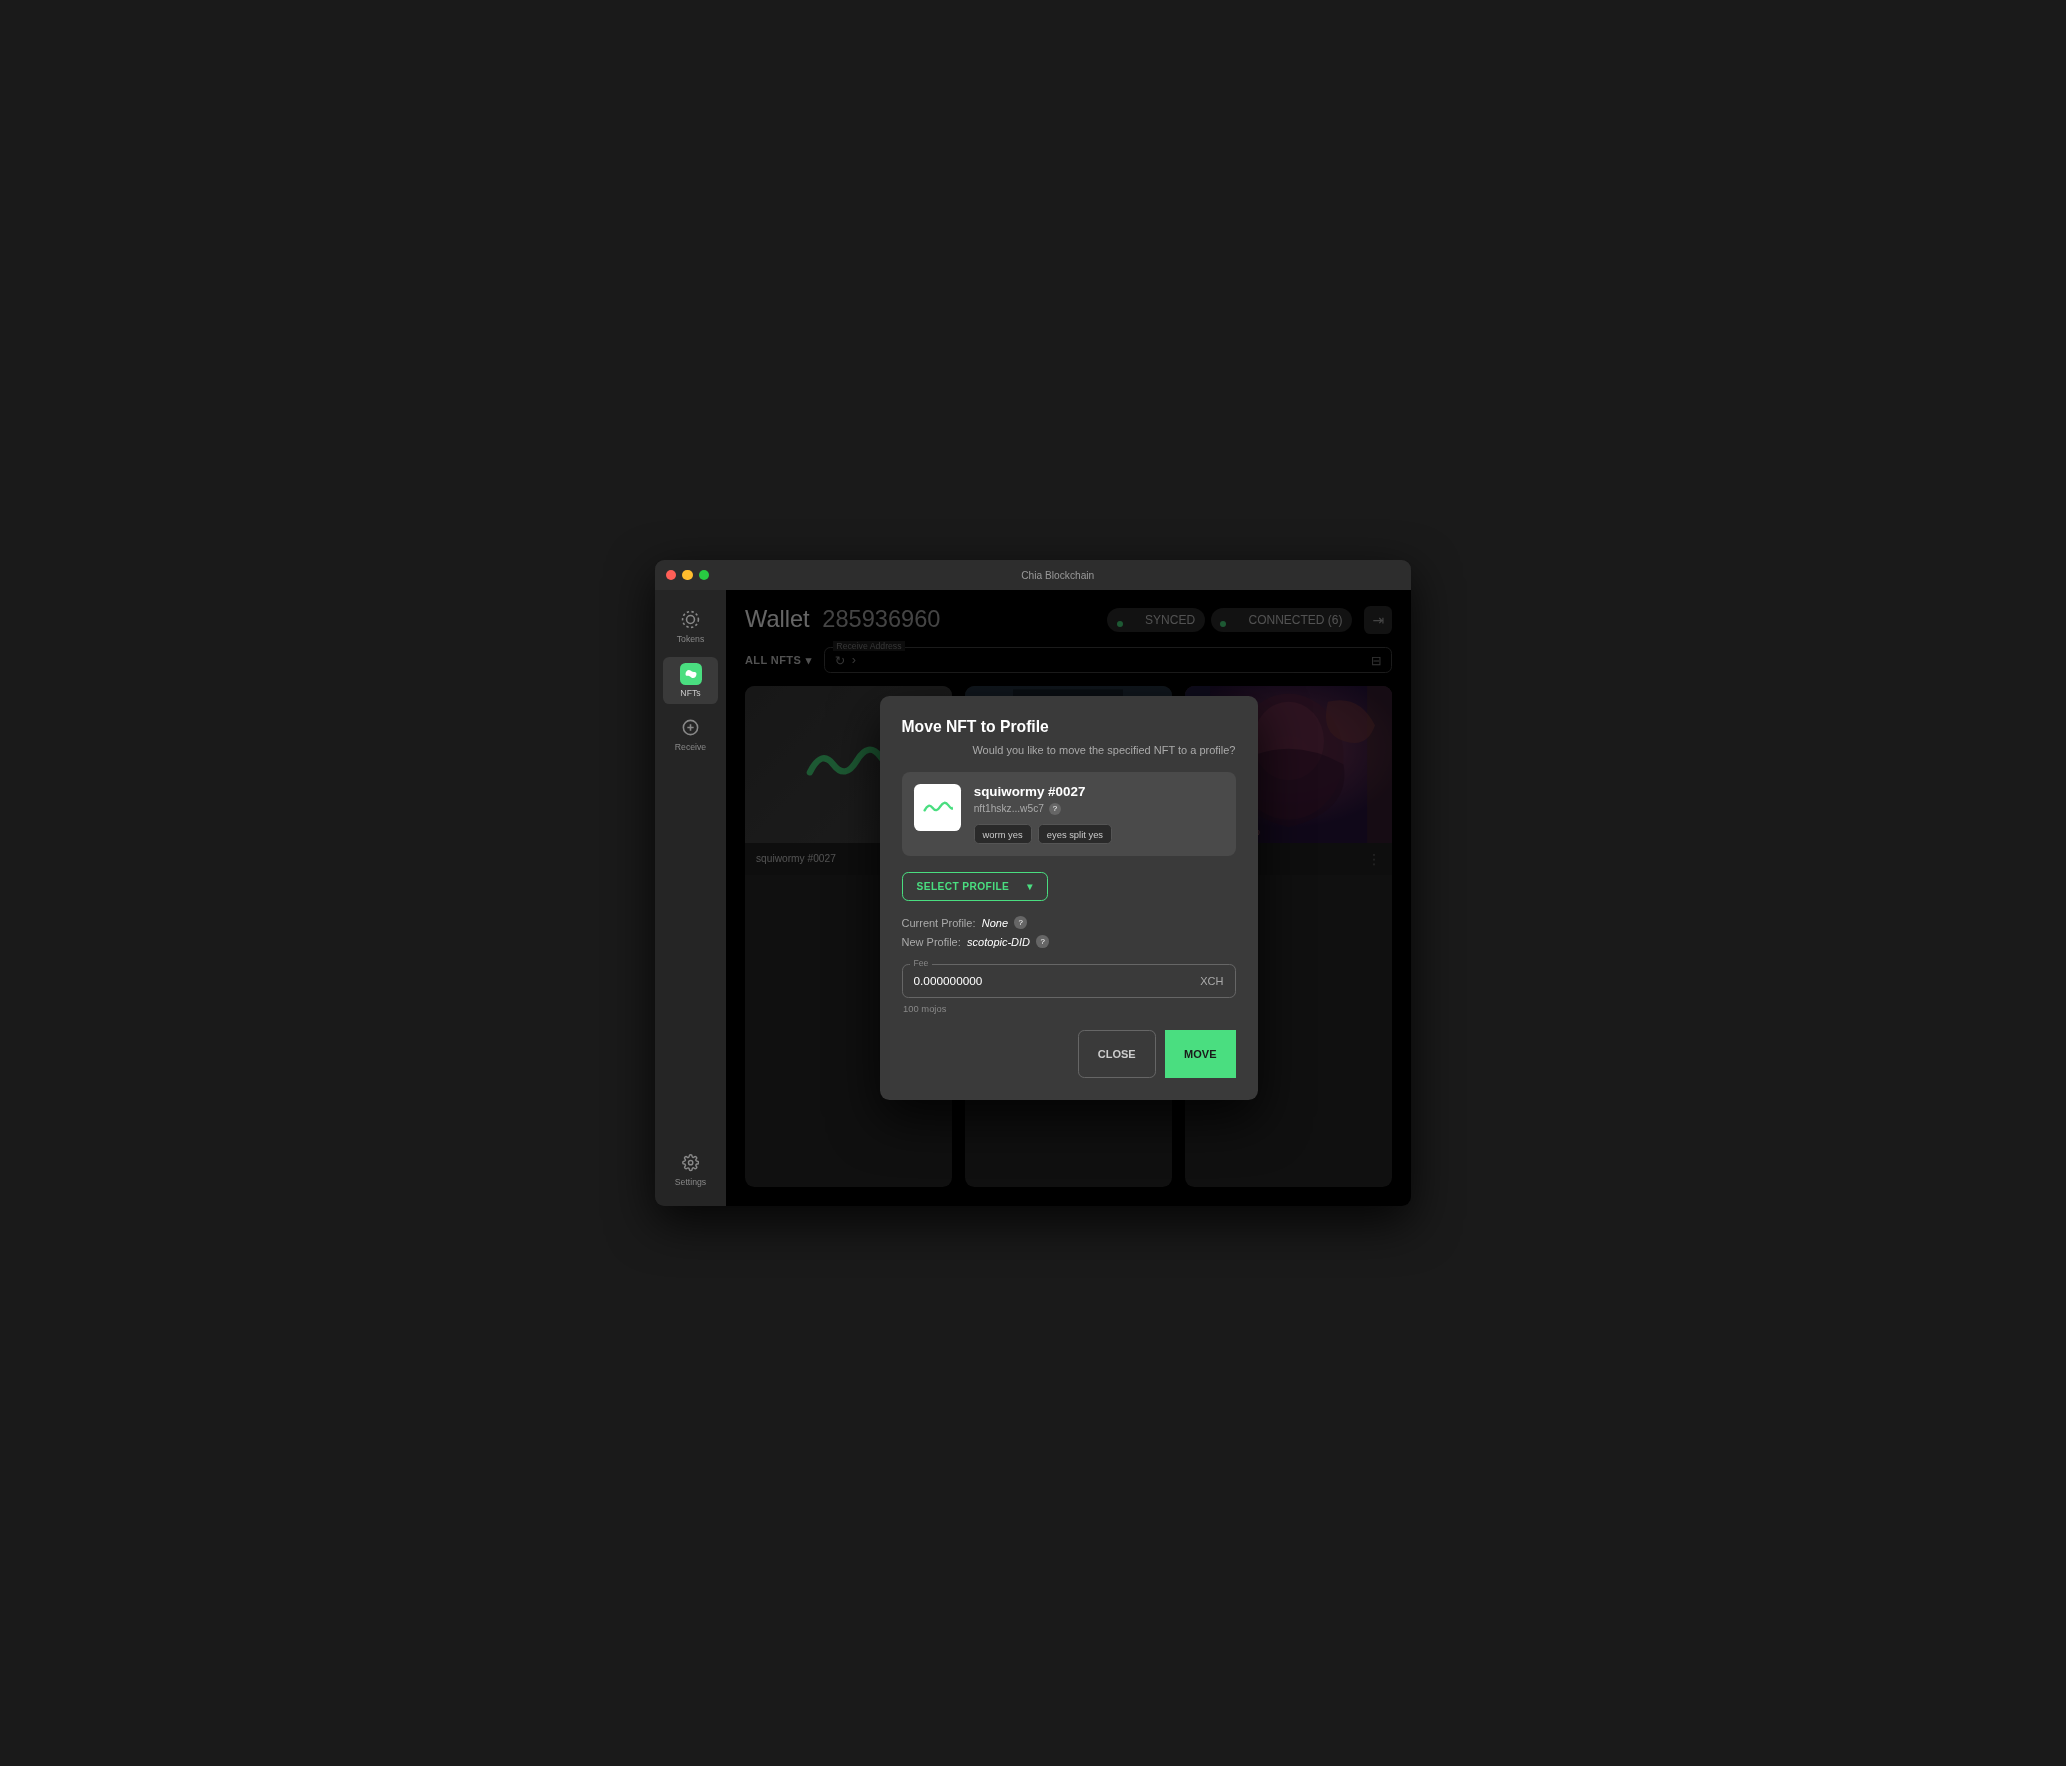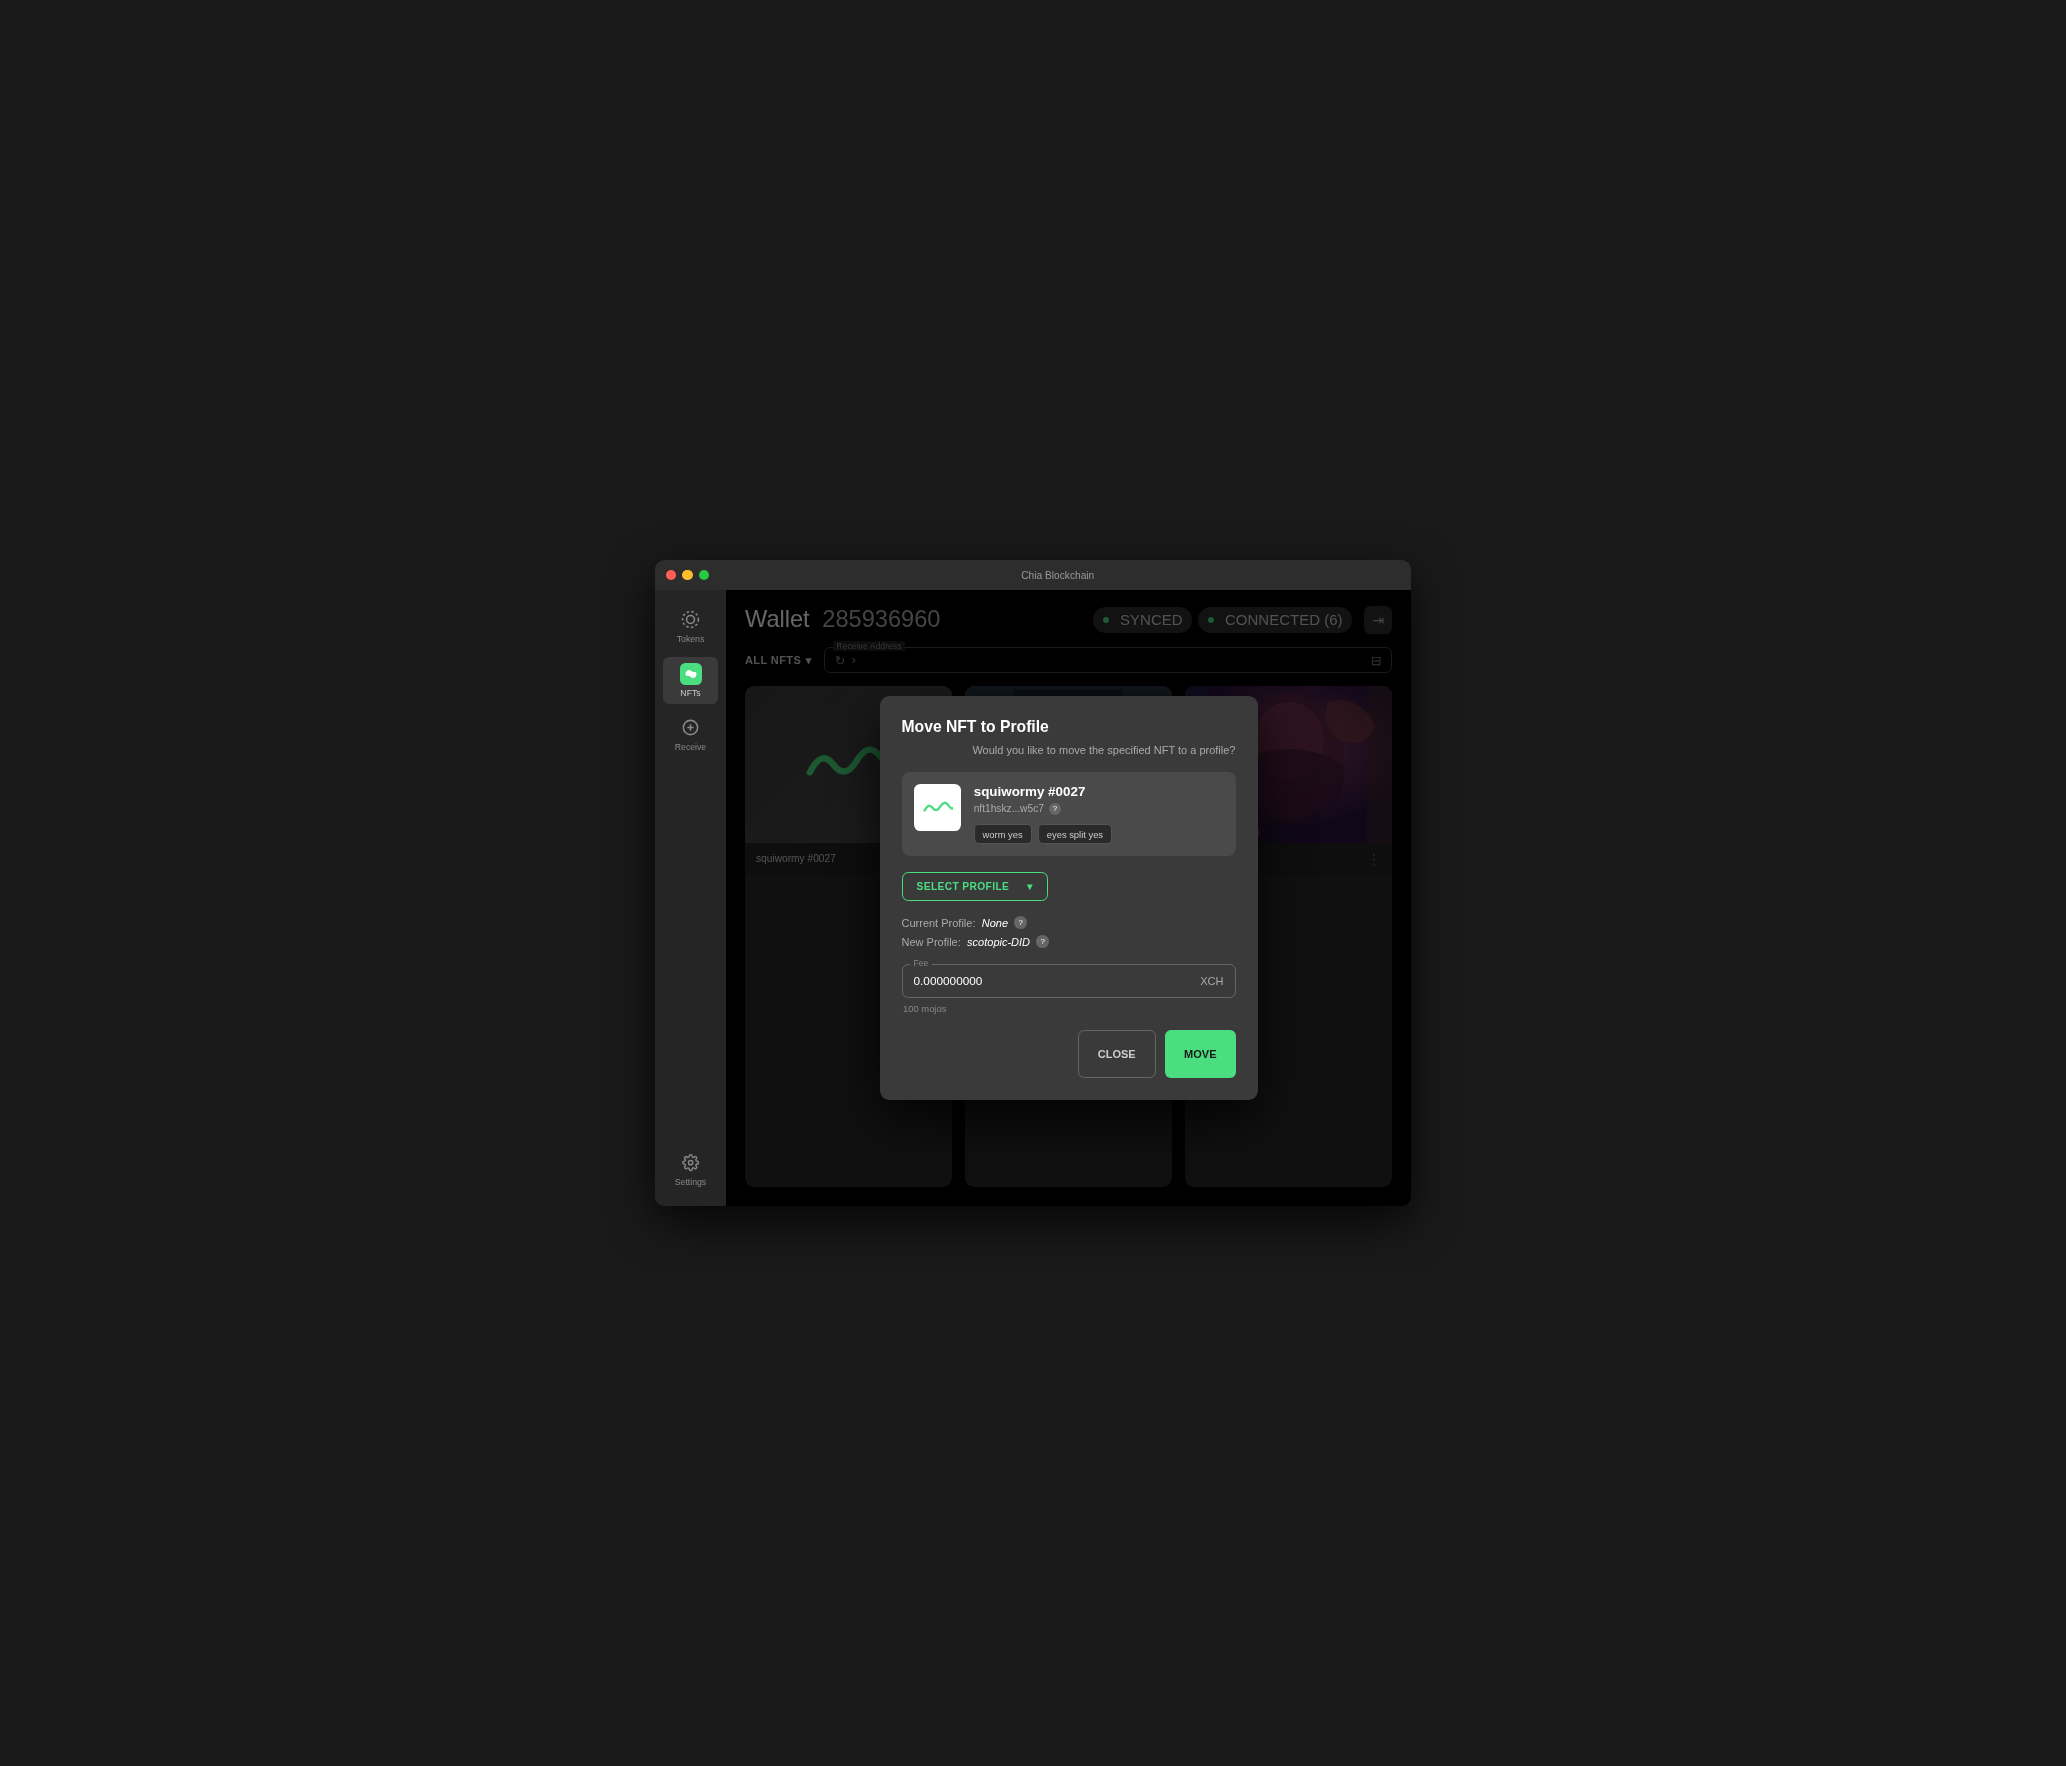--- a/index.html
+++ b/index.html
@@ -108,26 +108,26 @@
       color: #aaa;
     }
     .header-spacer { flex: 1; }
     .status-badges {
       display: flex;
       gap: 6.3px;
       align-items: center;
     }
     .status-badge {
       display: flex;
-      align-items: center;
-      gap: 11px;
+      align-items: flex-end;
+      gap: 22px;
       background: #2d2d2d;
       border-radius: 15.7px;
       padding: 4.7px 9.4px;
-      font-size: 15px;
+      font-size: 12px;
       color: #ccc;
       font-weight: 500;
     }
     .status-dot {
       width: 6.3px; height: 6.3px; border-radius: 50%;
       background: #4ade80;
     }
     .logout-btn {
       background: #2d2d2d;
       border: none;
@@ -420,21 +420,21 @@
       border-radius: 6.3px;
       padding: 7.9px 19px;
       font-size: 11px;
       font-weight: 600;
       cursor: pointer;
     }
     .move-btn {
       background: #4ade80;
       border: none;
       color: #1a1a1a;
-      border-radius: 6px;
+      border-radius: 0;
       padding: 18px 19px;
       font-size: 11px;
       font-weight: 700;
       cursor: pointer;
     }
   </style>
 </head>
 <body>
 
 <div class="app-window">

